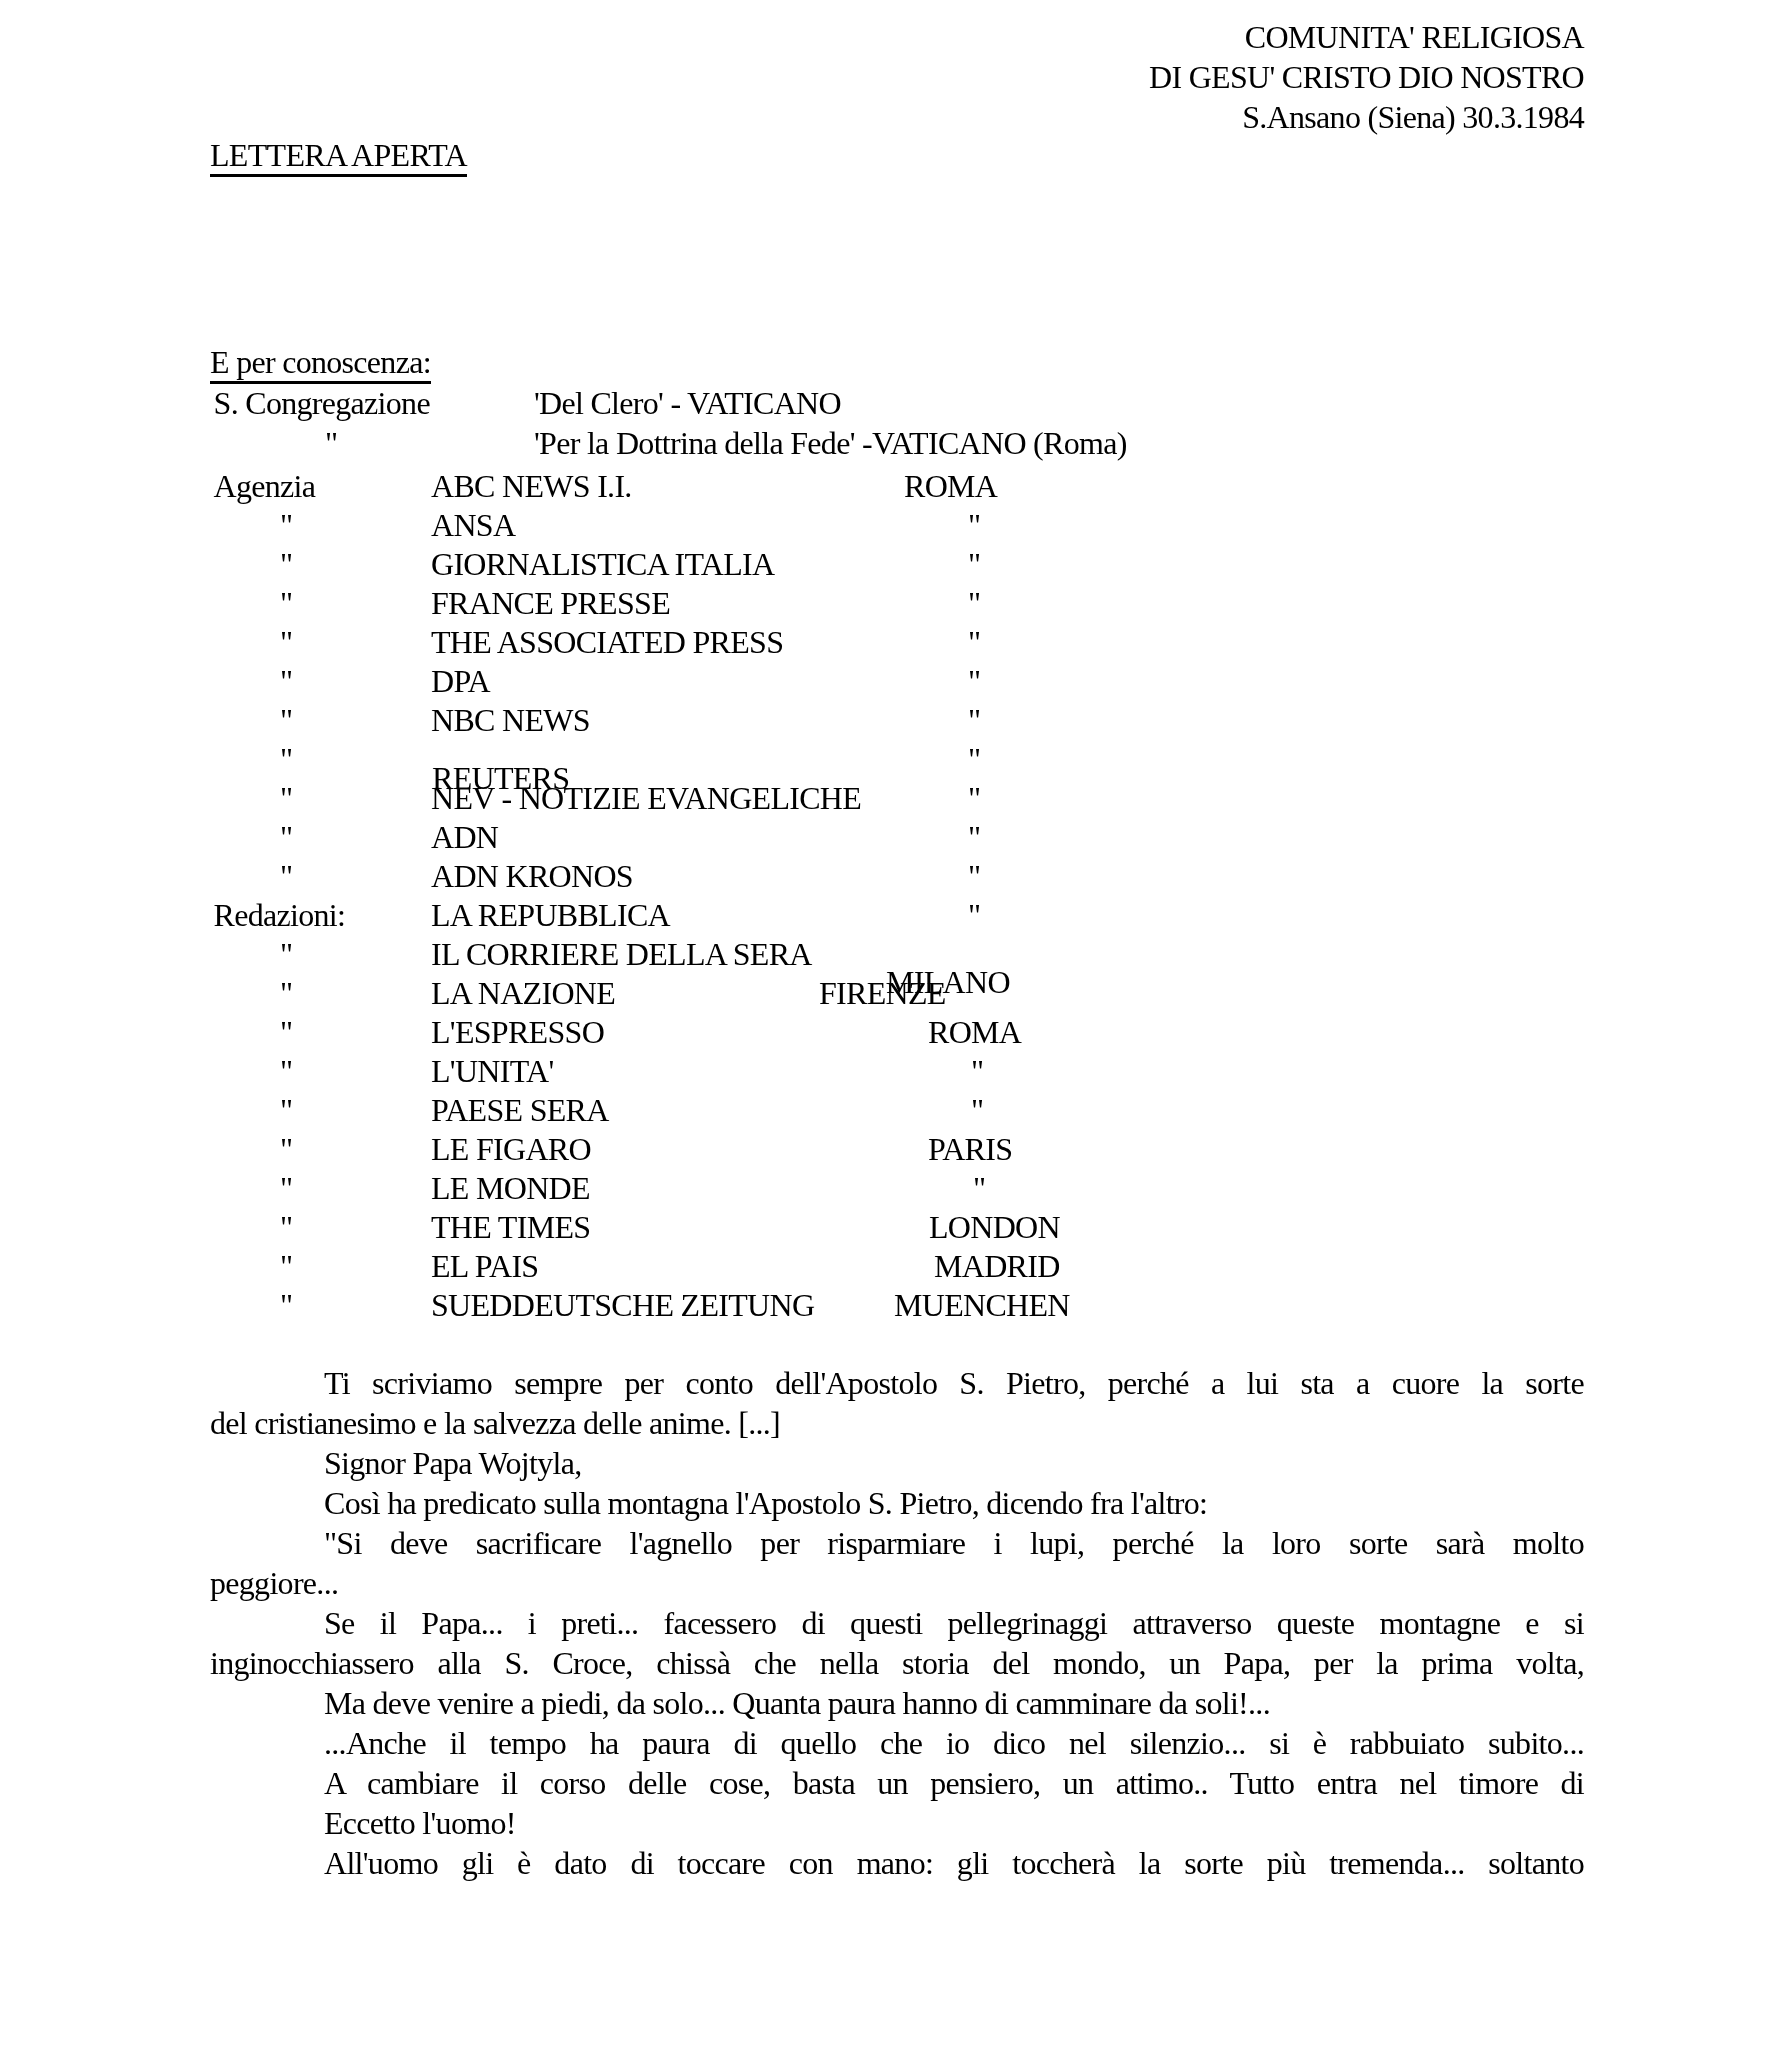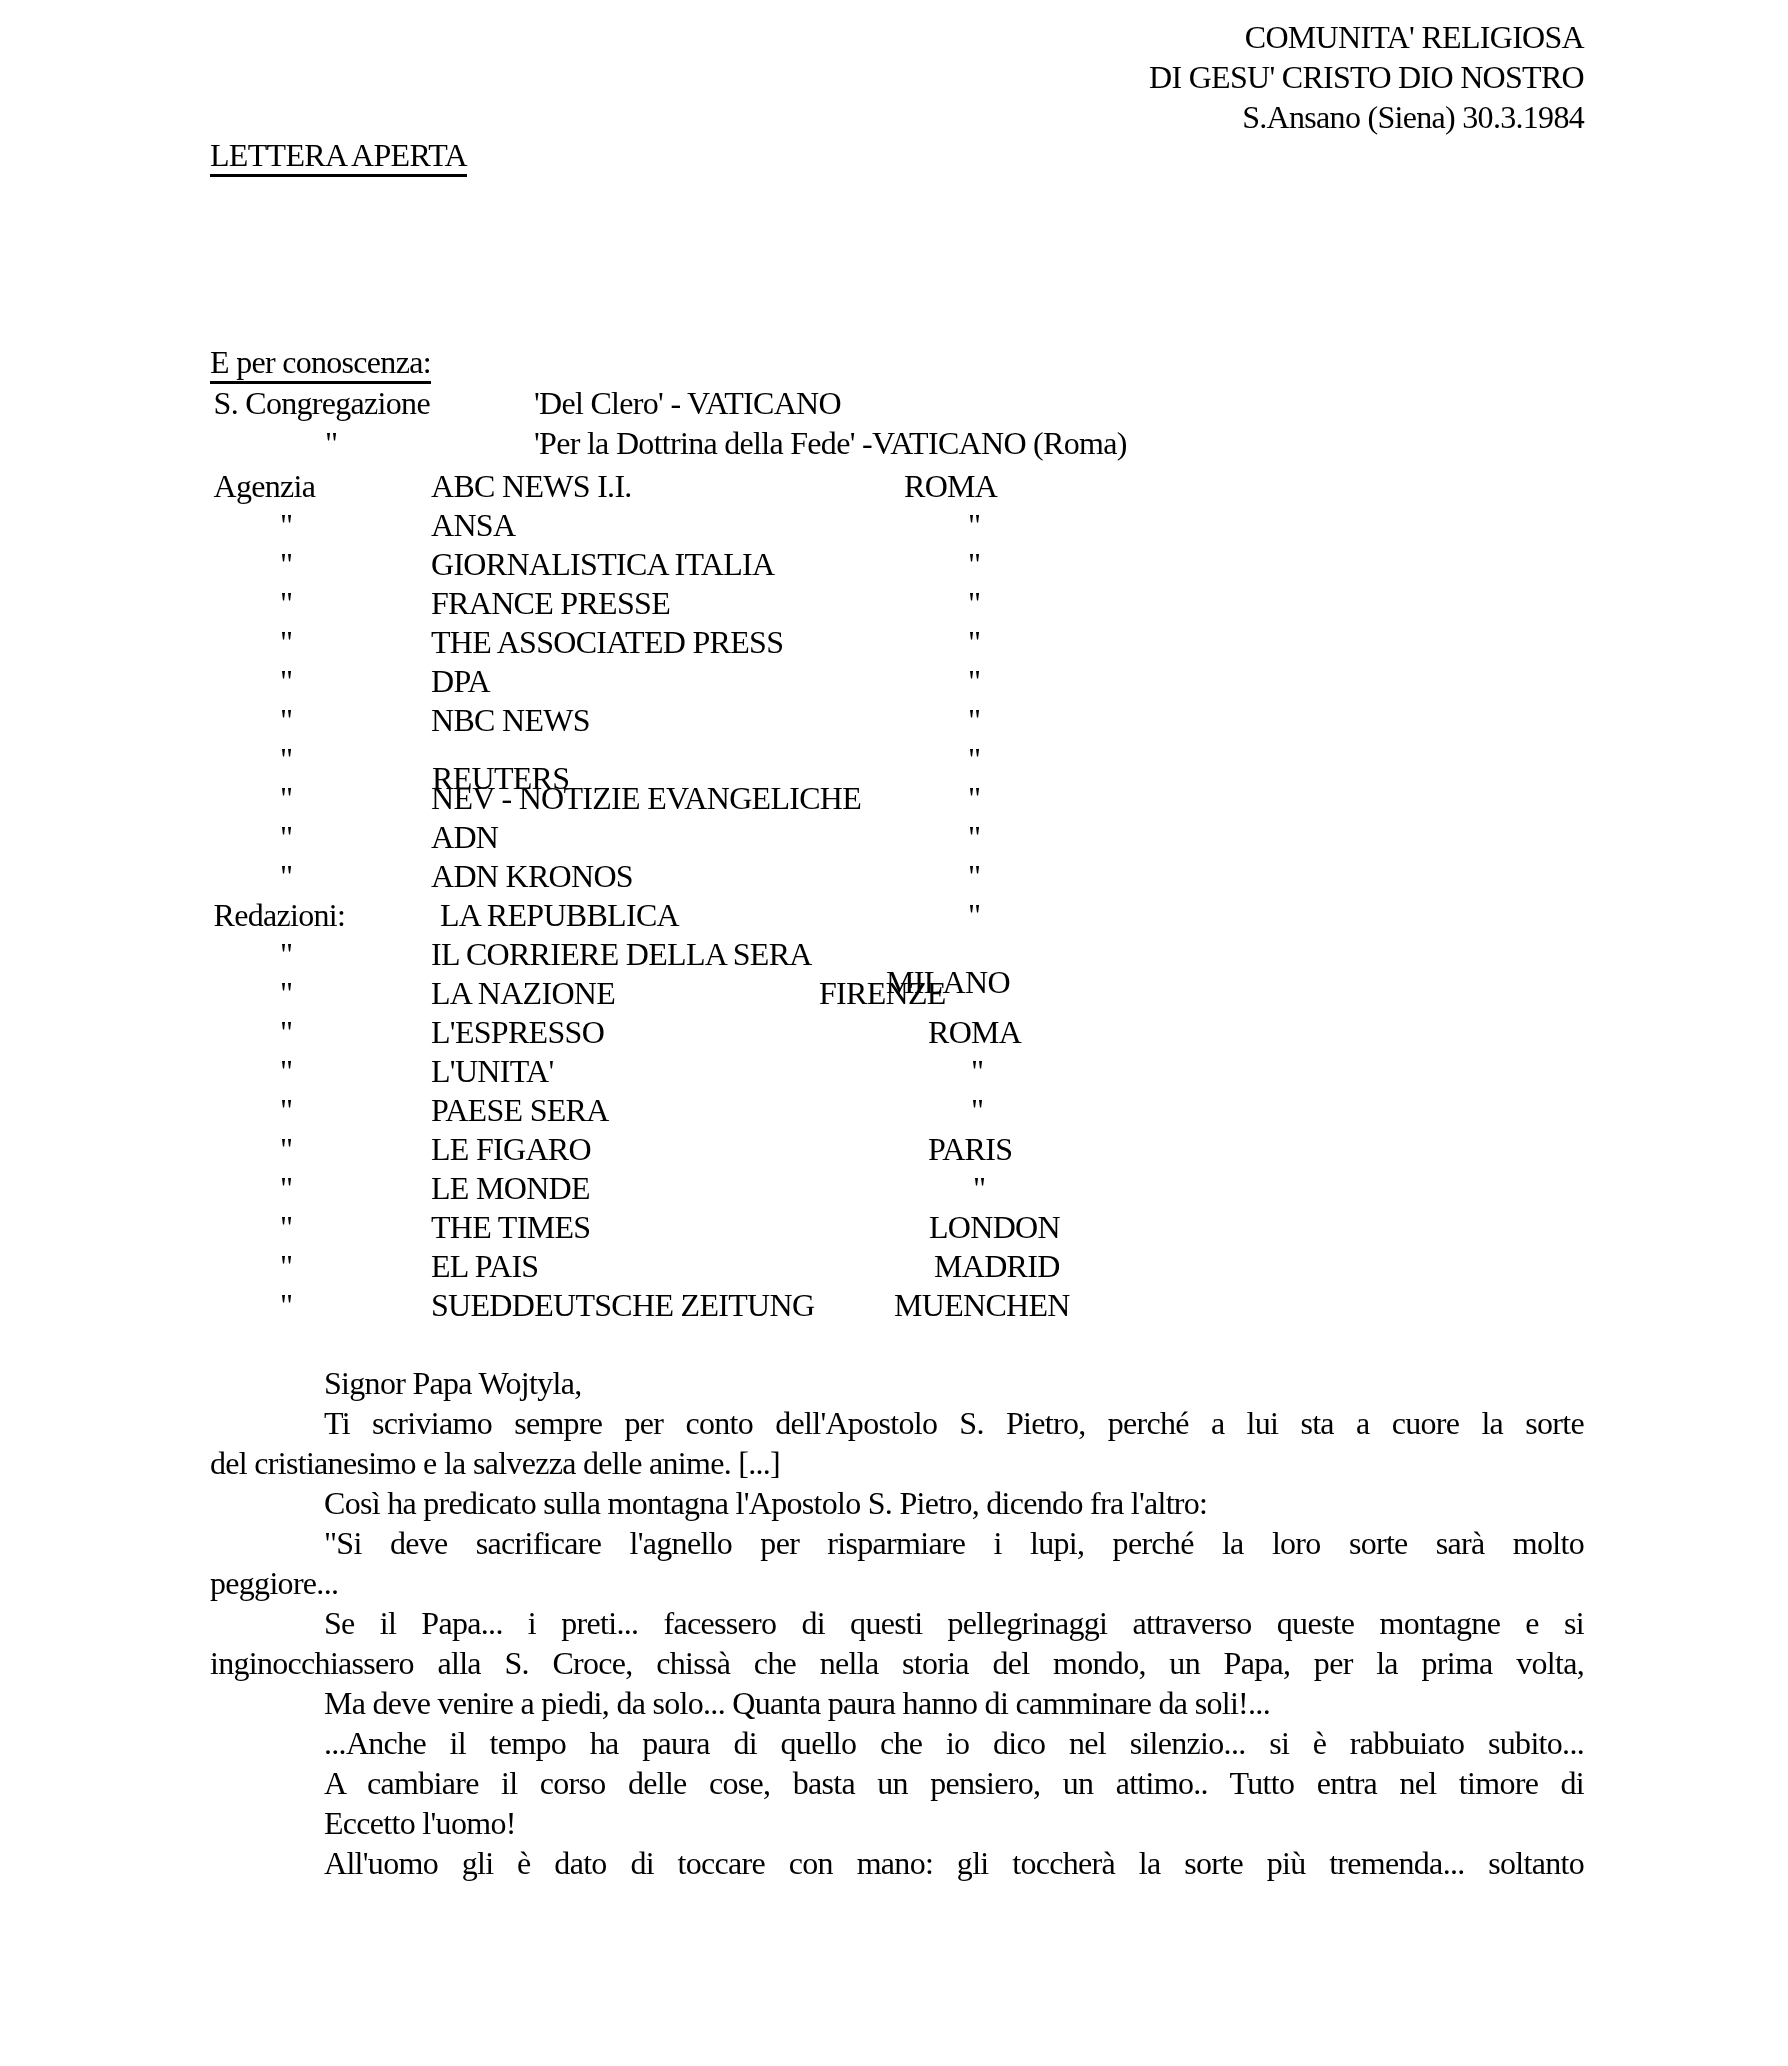--- a/index.html
+++ b/index.html
@@ -112,21 +112,21 @@
           <span class="cell" style="left: 221px;">ADN</span>
           <span class="cell" style="left: 758px;">"</span>
         </div>
         <div class="row">
           <span class="cell" style="left: 70px;">"</span>
           <span class="cell" style="left: 221px;">ADN KRONOS</span>
           <span class="cell" style="left: 758px;">"</span>
         </div>
         <div class="row">
           <span class="cell" style="left: 3.6px;">Redazioni:</span>
-          <span class="cell" style="left: 230px; text-align: center;">LA REPUBBLICA</span>
+          <span class="cell" style="left: 221px; text-align: center;">LA REPUBBLICA</span>
           <span class="cell" style="left: 758px;">"</span>
         </div>
         <div class="row">
           <span class="cell" style="left: 70px;">"</span>
           <span class="cell" style="left: 221px;">IL CORRIERE DELLA SERA</span>
           <span class="cell" style="left: 676px; margin-top: 28px;">MILANO</span>
         </div>
         <div class="row">
           <span class="cell" style="left: 70px;">"</span>
           <span class="cell" style="left: 221px;">LA NAZIONE</span>
@@ -169,27 +169,27 @@
         </div>
         <div class="row">
           <span class="cell" style="left: 70px;">"</span>
           <span class="cell" style="left: 221px;">SUEDDEUTSCHE ZEITUNG</span>
           <span class="cell" style="left: 684px;">MUENCHEN</span>
         </div>
       </div>
 
     <div class="body-text">
         <div class="para">
-          <div class="line ind">Signor Papa Wojtyla,</div>
-        </div>
-        <div class="para">
           <div class="line just ind">Ti scriviamo sempre per conto dell'Apostolo S. Pietro, perché a lui sta a cuore la sorte</div>
           <div class="line">del cristianesimo e la salvezza delle anime. [...]</div>
         </div>
         <div class="para">
+          <div class="line ind">Signor Papa Wojtyla,</div>
+        </div>
+        <div class="para">
           <div class="line ind">Così ha predicato sulla montagna l'Apostolo S. Pietro, dicendo fra l'altro:</div>
         </div>
         <div class="para">
           <div class="line just ind">"Si deve sacrificare l'agnello per risparmiare i lupi, perché la loro sorte sarà molto</div>
           <div class="line">peggiore...</div>
         </div>
         <div class="para">
           <div class="line just ind">Se il Papa... i preti... facessero di questi pellegrinaggi attraverso queste montagne e si</div>
           <div class="line just">inginocchiassero alla S. Croce, chissà che nella storia del mondo, un Papa, per la prima volta,</div>
         </div>

